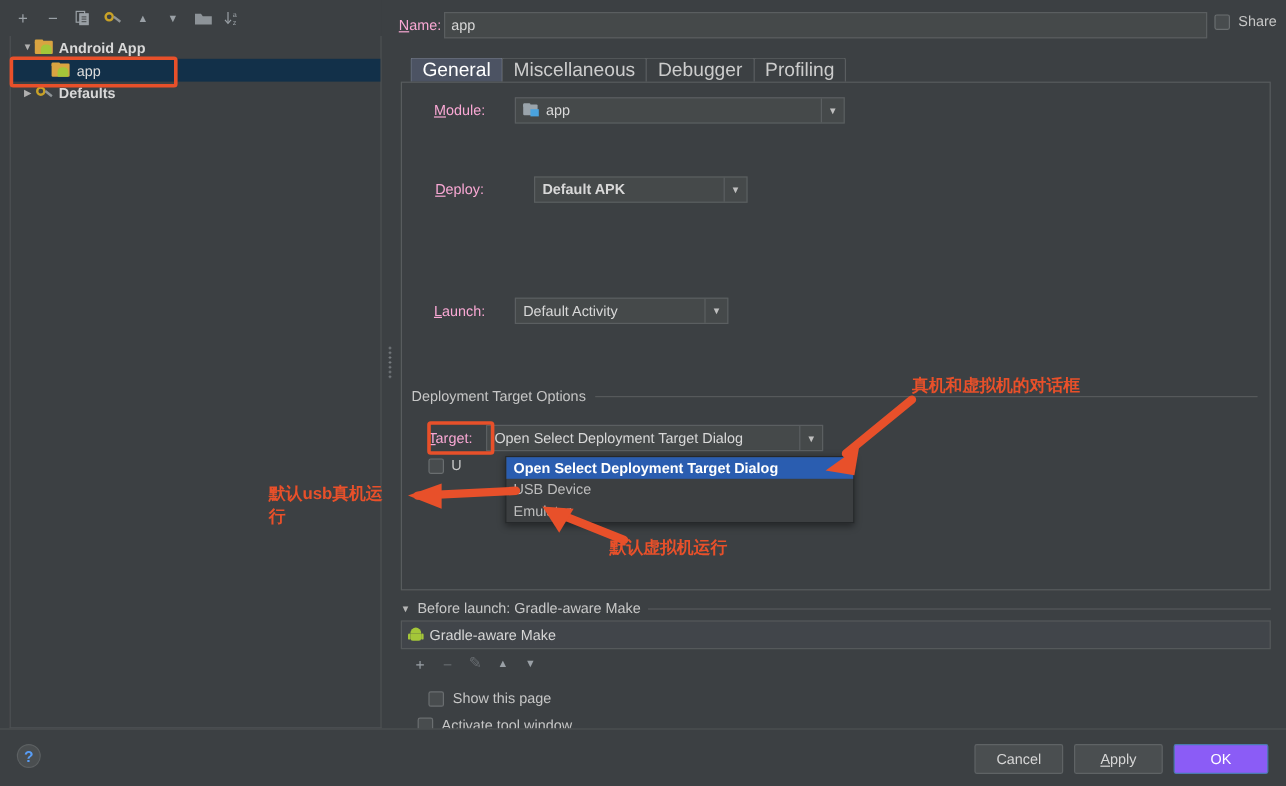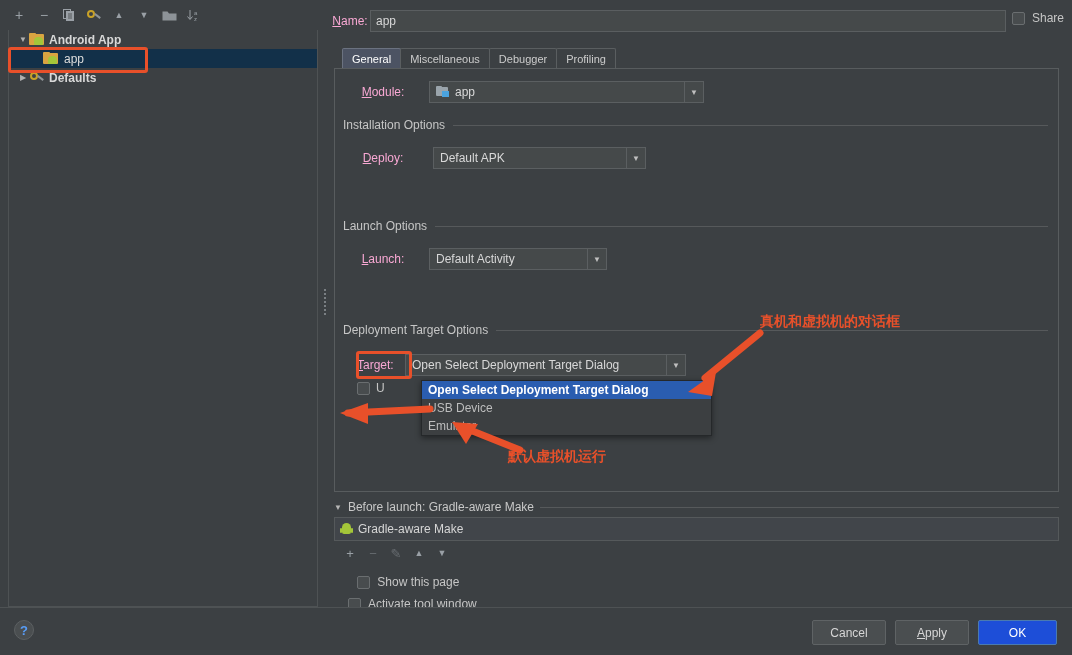--- a/index.html
+++ b/index.html
@@ -101,21 +101,21 @@
     display: inline-block;
   }
   .share-label { font-size: 12px; color: #c6c6c6; }
 
   
   .tabs {
     position: absolute; left: 12px; top: 48px; height: 21px; display: flex; align-items: flex-end;
   }
   .tab {
     height: 21px; padding: 0 9px; display: flex; align-items: center;
-    font-size: 11px; color: #cccccc; background: #3c4043;
+    font-size: 16px; color: #cccccc; background: #3c4043;
     border: 1px solid #5a5e60; border-bottom: none; margin-right: -1px;
     border-radius: 2px 2px 0 0;
   }
   .tab.active { background: #4c5363; color: #ffffff; border-color: #6b7280; }
 
   .tab-body {
     position: absolute; left: 4px; top: 68px; width: 725px; height: 424px;
     background: #3c4043; border: 1px solid #585c5e;
   }
 
@@ -208,21 +208,21 @@
     color: #589df6; font-size: 13px; font-weight: bold;
     display: flex; align-items: center; justify-content: center;
   }
   .btn {
     position: absolute; top: 12px; height: 25px;
     background: #4a4e50; border: 1px solid #5f6365; color: #d6d6d6;
     font-size: 12px; display: flex; align-items: center; justify-content: center;
     font-family: "Liberation Sans", sans-serif; border-radius: 2px;
   }
   .btn u { text-decoration: underline; }
-  .btn.primary { background: #1d4ed8; border-color: #4a7ab0; color: #ffffff; }
+  .btn.primary { background: #8b5cf6; border-color: #4a7ab0; color: #ffffff; }
 
   
   .anno { position: absolute; color: #e8502a; font-weight: bold; z-index: 60; }
   .anno-text { font-size: 14px; line-height: 19px; white-space: pre-line; }
   .anno-box { position: absolute; border: 3px solid #e8502a; border-radius: 3px; z-index: 60; }
   svg.anno-svg { position: absolute; left: 0; top: 0; width: 1072px; height: 655px; z-index: 55; pointer-events: none; }
 </style>
 </head>
 <body>
 
@@ -329,38 +329,30 @@
                 <span class="b2"></span>
                 <span class="b1"></span>
                 <span class="b3"></span>
               </span>
             <span>app</span>
           </span>
           <span class="arrow">▼</span>
         </div>
       </div>
 
-      <div class="section" style="left:8px; top:49px; width:705px;">
-        <span class="stitle">Installation Options</span>
-        <span class="sline"></span>
-      </div>
 
       <div class="frow" style="left:8px; top:78px;">
         <span class="flabel" style="width:80px;"><u>D</u>eploy:</span>
-        <div class="combo" style="width:213px; margin-left:10px;">
+        <div class="combo" style="width:178px; margin-left:22px;font-weight:bold;">
           <span class="val">Default APK</span>
           <span class="arrow">▼</span>
         </div>
       </div>
 
 
-      <div class="section" style="left:8px; top:150px; width:705px;">
-        <span class="stitle">Launch Options</span>
-        <span class="sline"></span>
-      </div>
 
       <div class="frow" style="left:8px; top:179px;">
         <span class="flabel" style="width:80px;"><u>L</u>aunch:</span>
         <div class="combo" style="width:178px; margin-left:6px;">
           <span class="val">Default Activity</span>
           <span class="arrow">▼</span>
         </div>
       </div>
 
 
@@ -446,17 +438,19 @@
       <polygon points="340,413 368,403 368,424" fill="#e8502a"></polygon>
     </g>
 
     <g>
       <line x1="520" y1="450" x2="465" y2="428" stroke="#e8502a" stroke-width="7" stroke-linecap="round"></line>
       <polygon points="452,422 478,424 466,444" fill="#e8502a"></polygon>
     </g>
   </svg>
 
   <div class="anno anno-text" style="left:760px; top:312px;">真机和虚拟机的对话框</div>
+  <div class="anno anno-text" style="left:224px; top:402px; width:124px;">默认usb真机运
+行</div>
   <div class="anno anno-text" style="left:508px; top:447px;">默认虚拟机运行</div>
 
   <div class="anno-box" style="left:8px; top:47px; width:140px; height:26px;"></div>
   <div class="anno-box" style="left:356px; top:351px; width:56px; height:28px;"></div>
 </div>
 
 </body></html>

